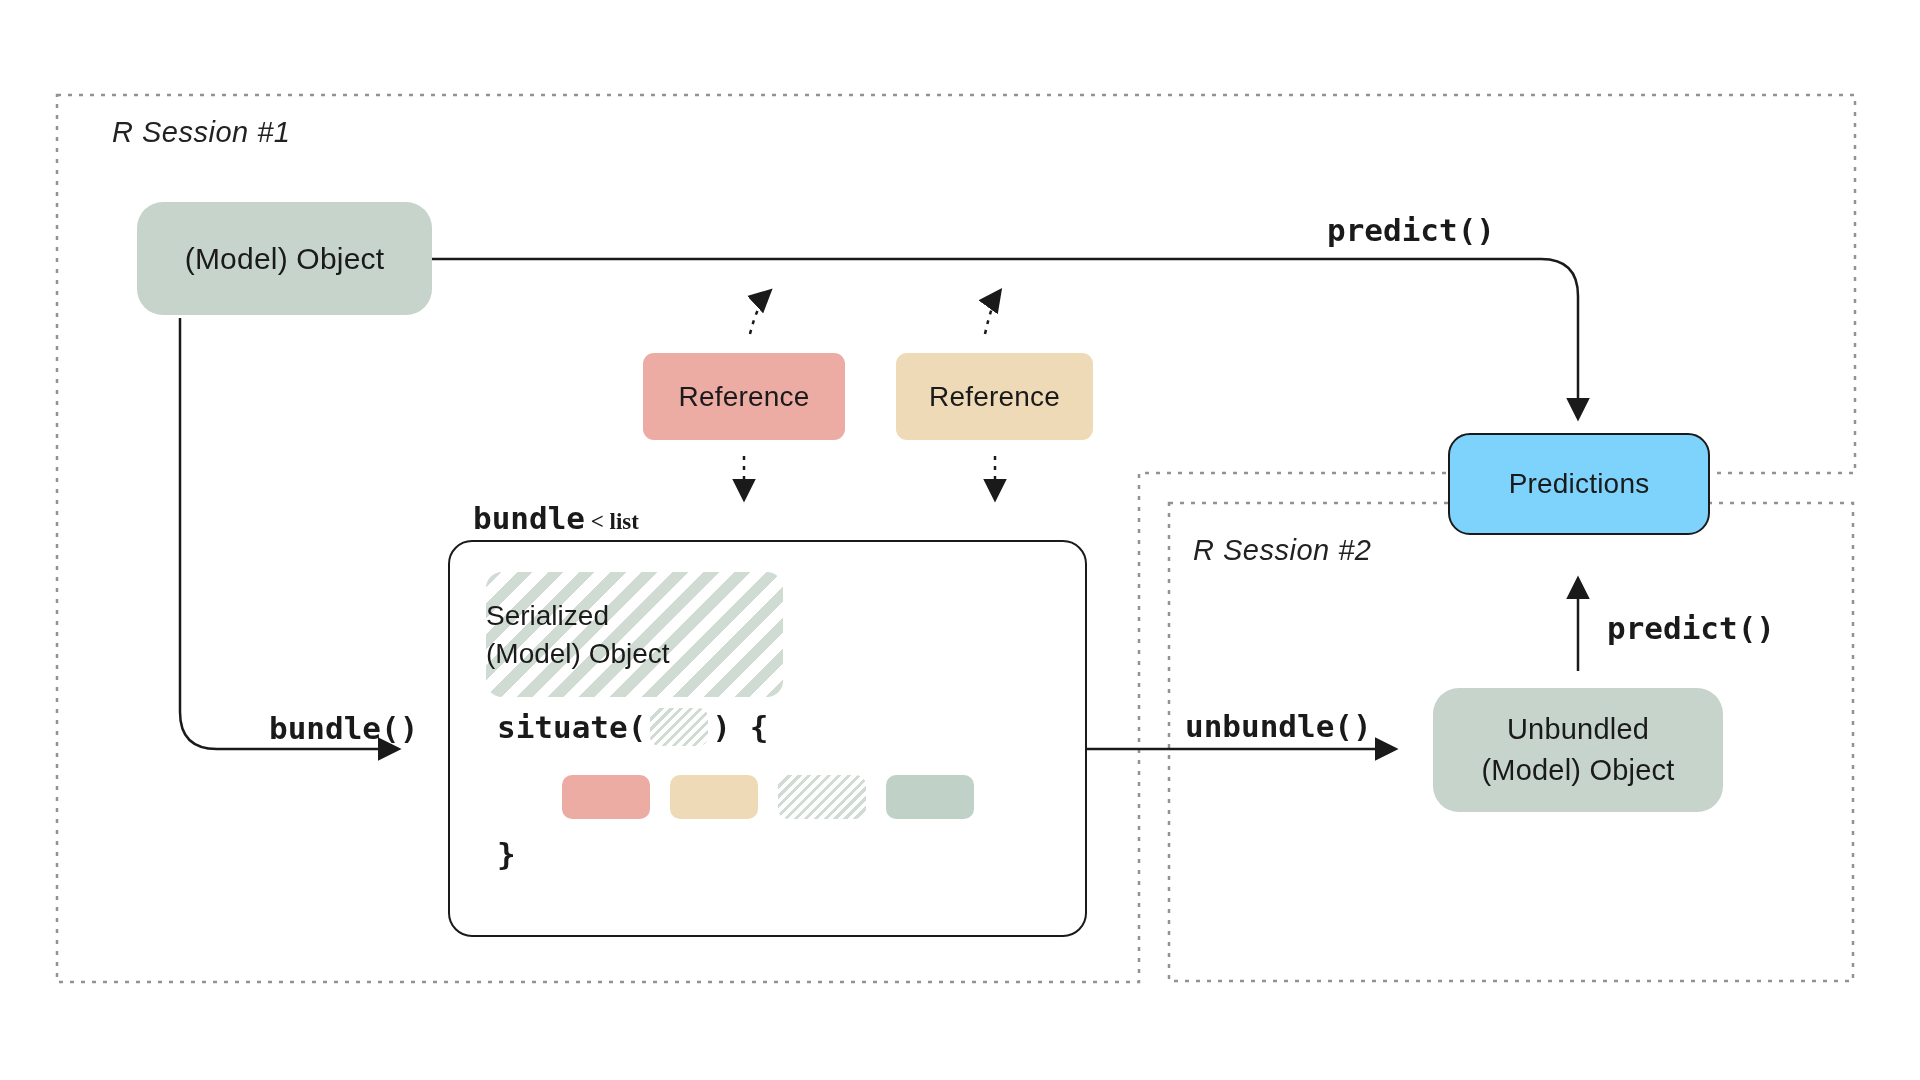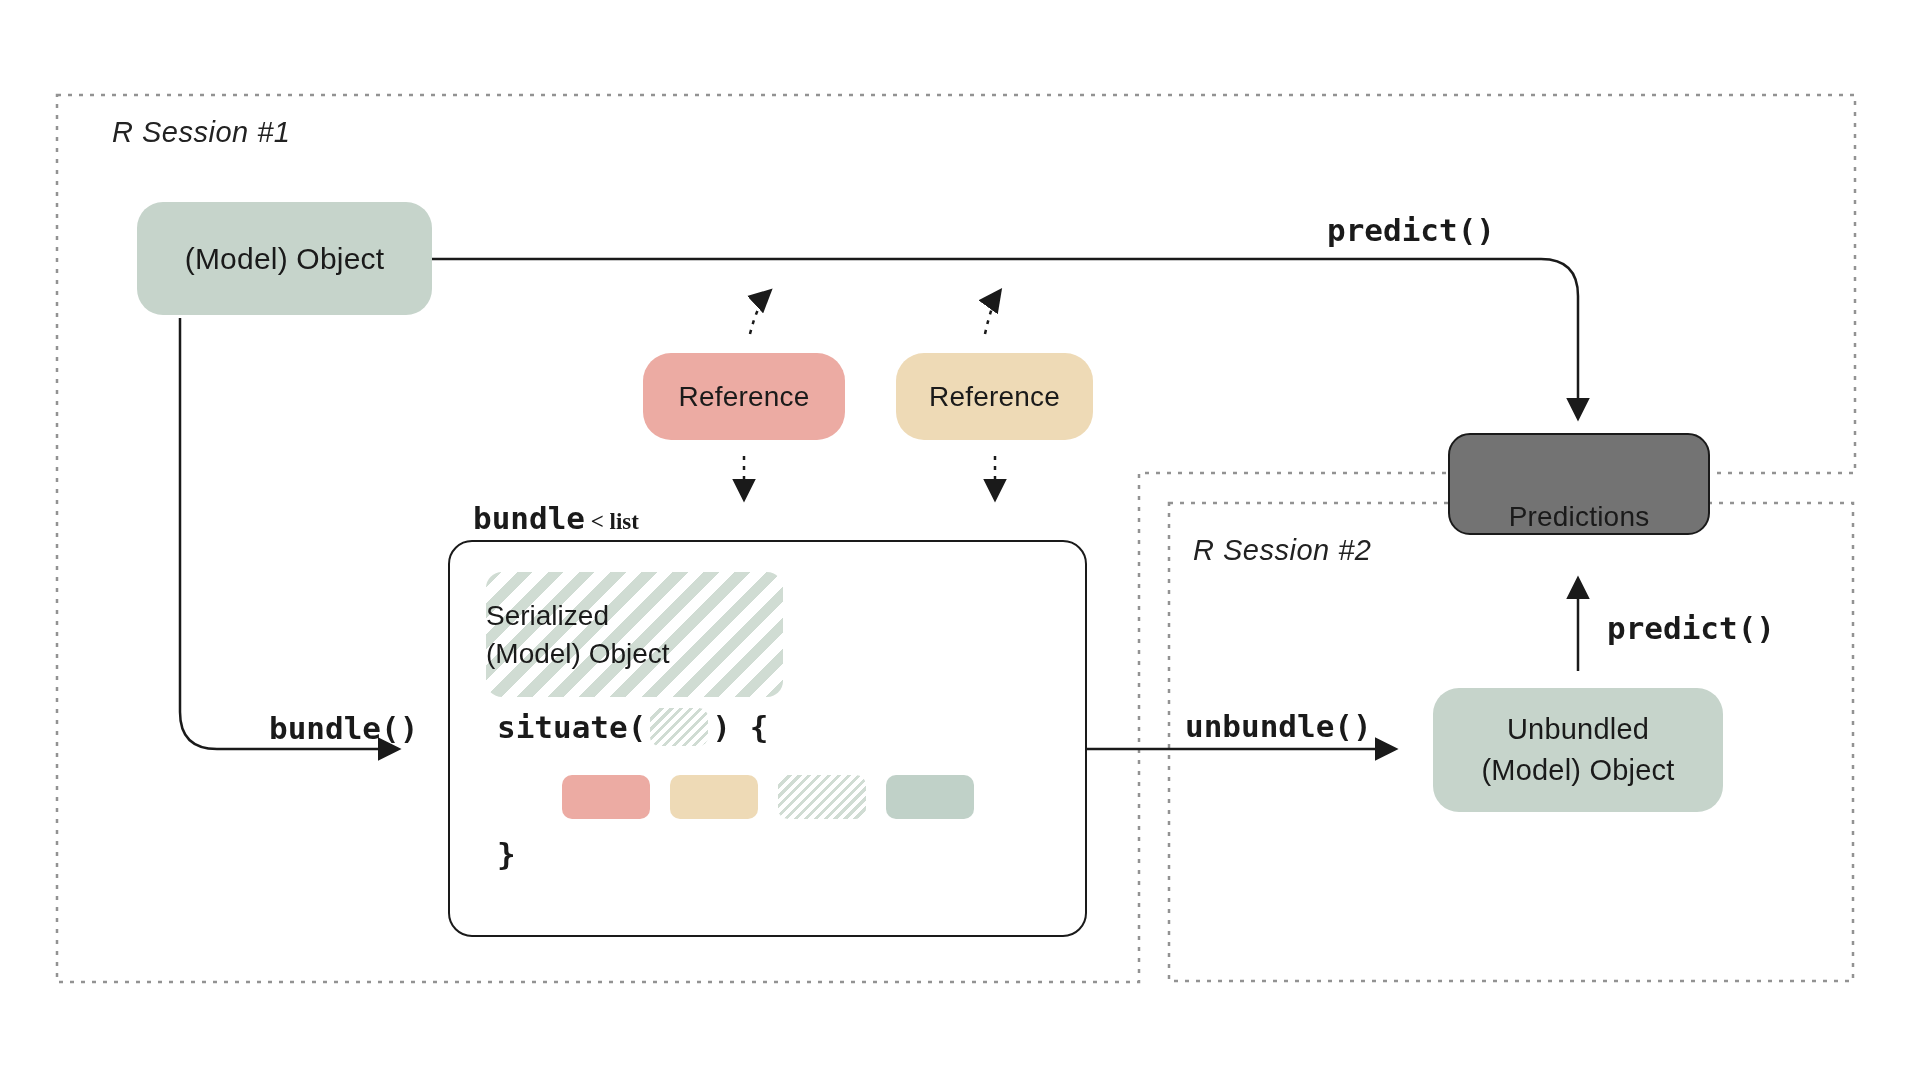--- a/index.html
+++ b/index.html
@@ -9,22 +9,22 @@
   }
   #wires{position:absolute;left:0;top:0;width:1920px;height:1080px;}
   .node{
     position:absolute;display:flex;align-items:center;justify-content:center;
     text-align:center;box-sizing:border-box;
   }
   .sage{background:#c6d4cb;}
   .pink{background:#ecaba3;}
   .tan{background:#eedab6;}
   .rounded-lg{border-radius:26px;}
-  .rounded-md{border-radius:28px;}
-  .outline-box{background:#737373;border:2px solid #1a1a1a;align-items:flex-end;}
+  .rounded-md{border-radius:11px;}
+  .outline-box{background:#7dd3fc;border:2px solid #1a1a1a;}
   .node-label{font-size:30px;letter-spacing:0.2px;line-height:1.4;}
   .node-label-sm{font-size:28px;letter-spacing:0.2px;}
   .session-label{
     position:absolute;font-size:29px;font-style:italic;color:#222222;letter-spacing:0.5px;
   }
   .code{
     font-family:"DejaVu Sans Mono","Liberation Mono",monospace;
     font-weight:bold;font-size:31px;position:absolute;white-space:pre;
   }
   .code-sm{

